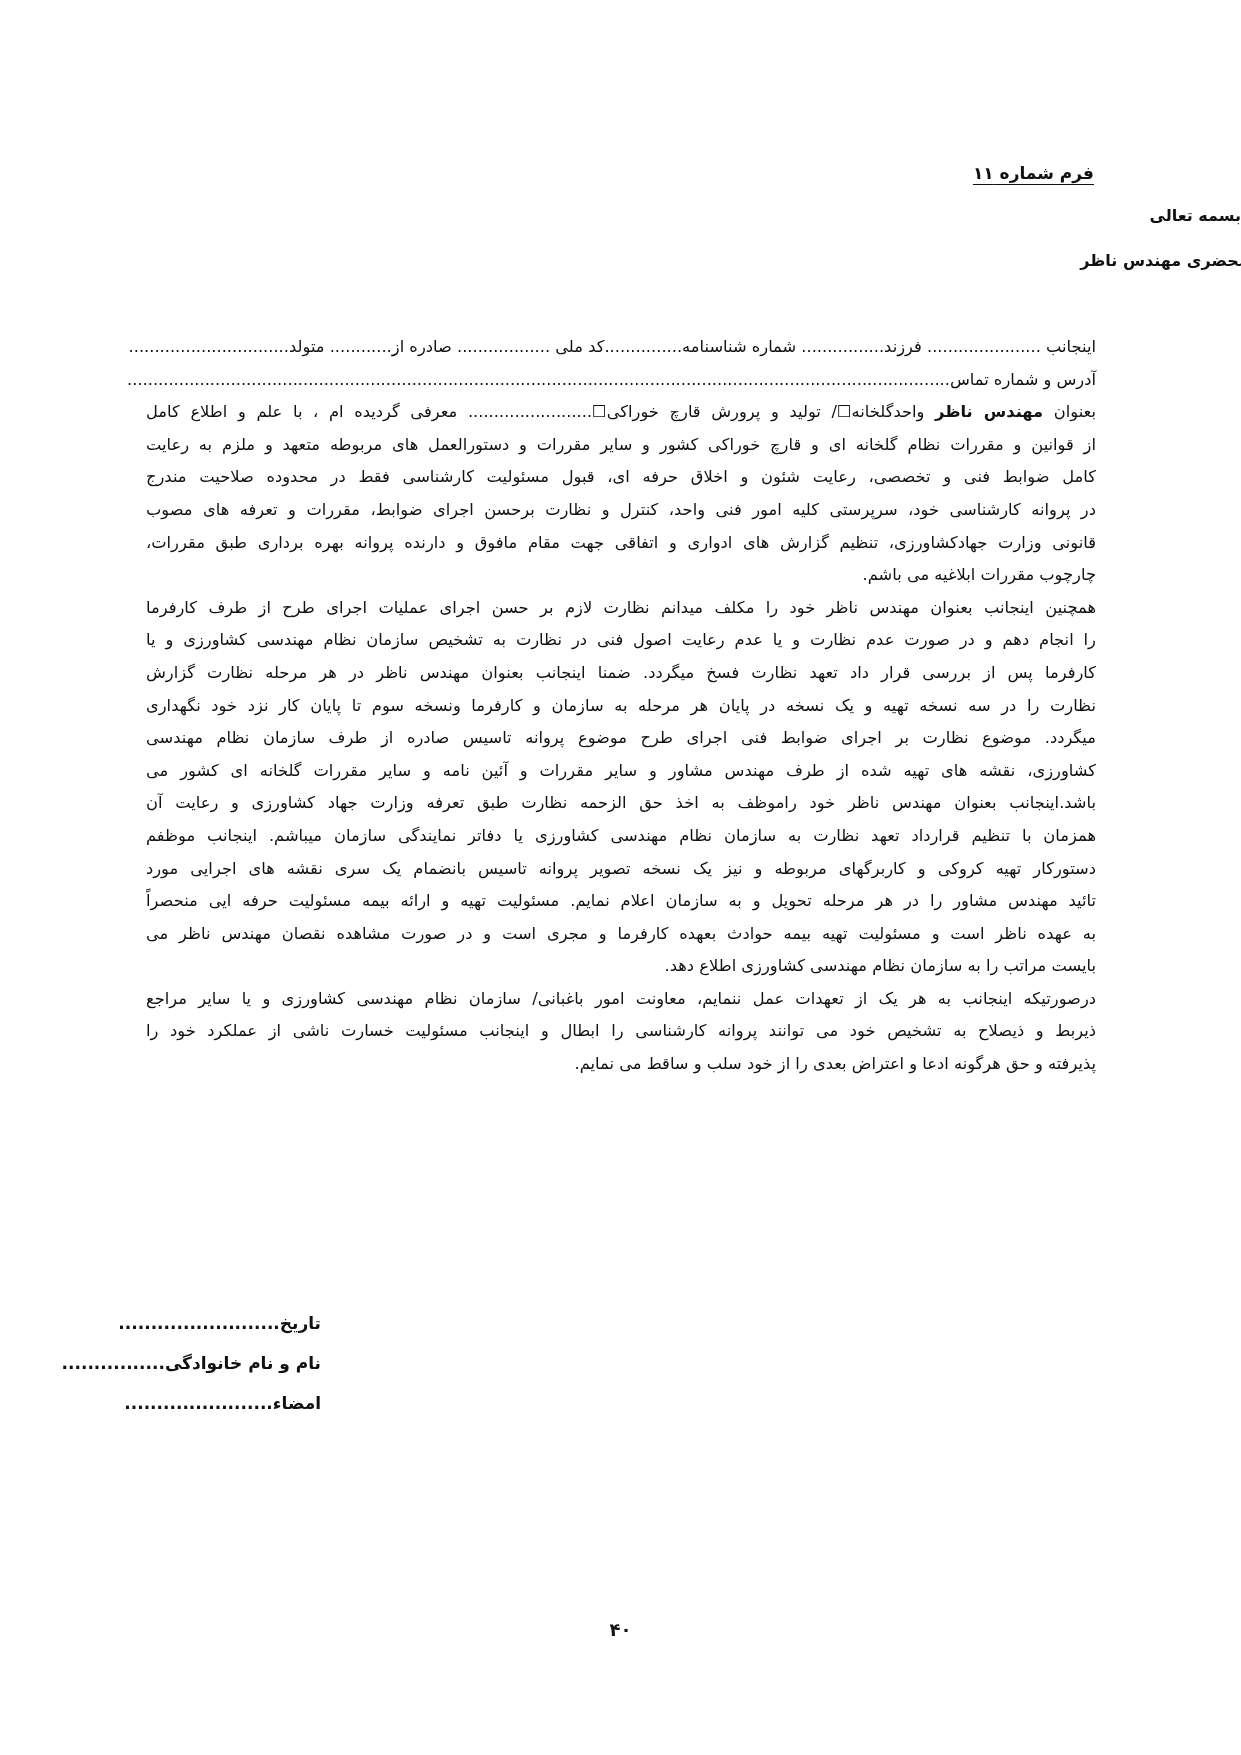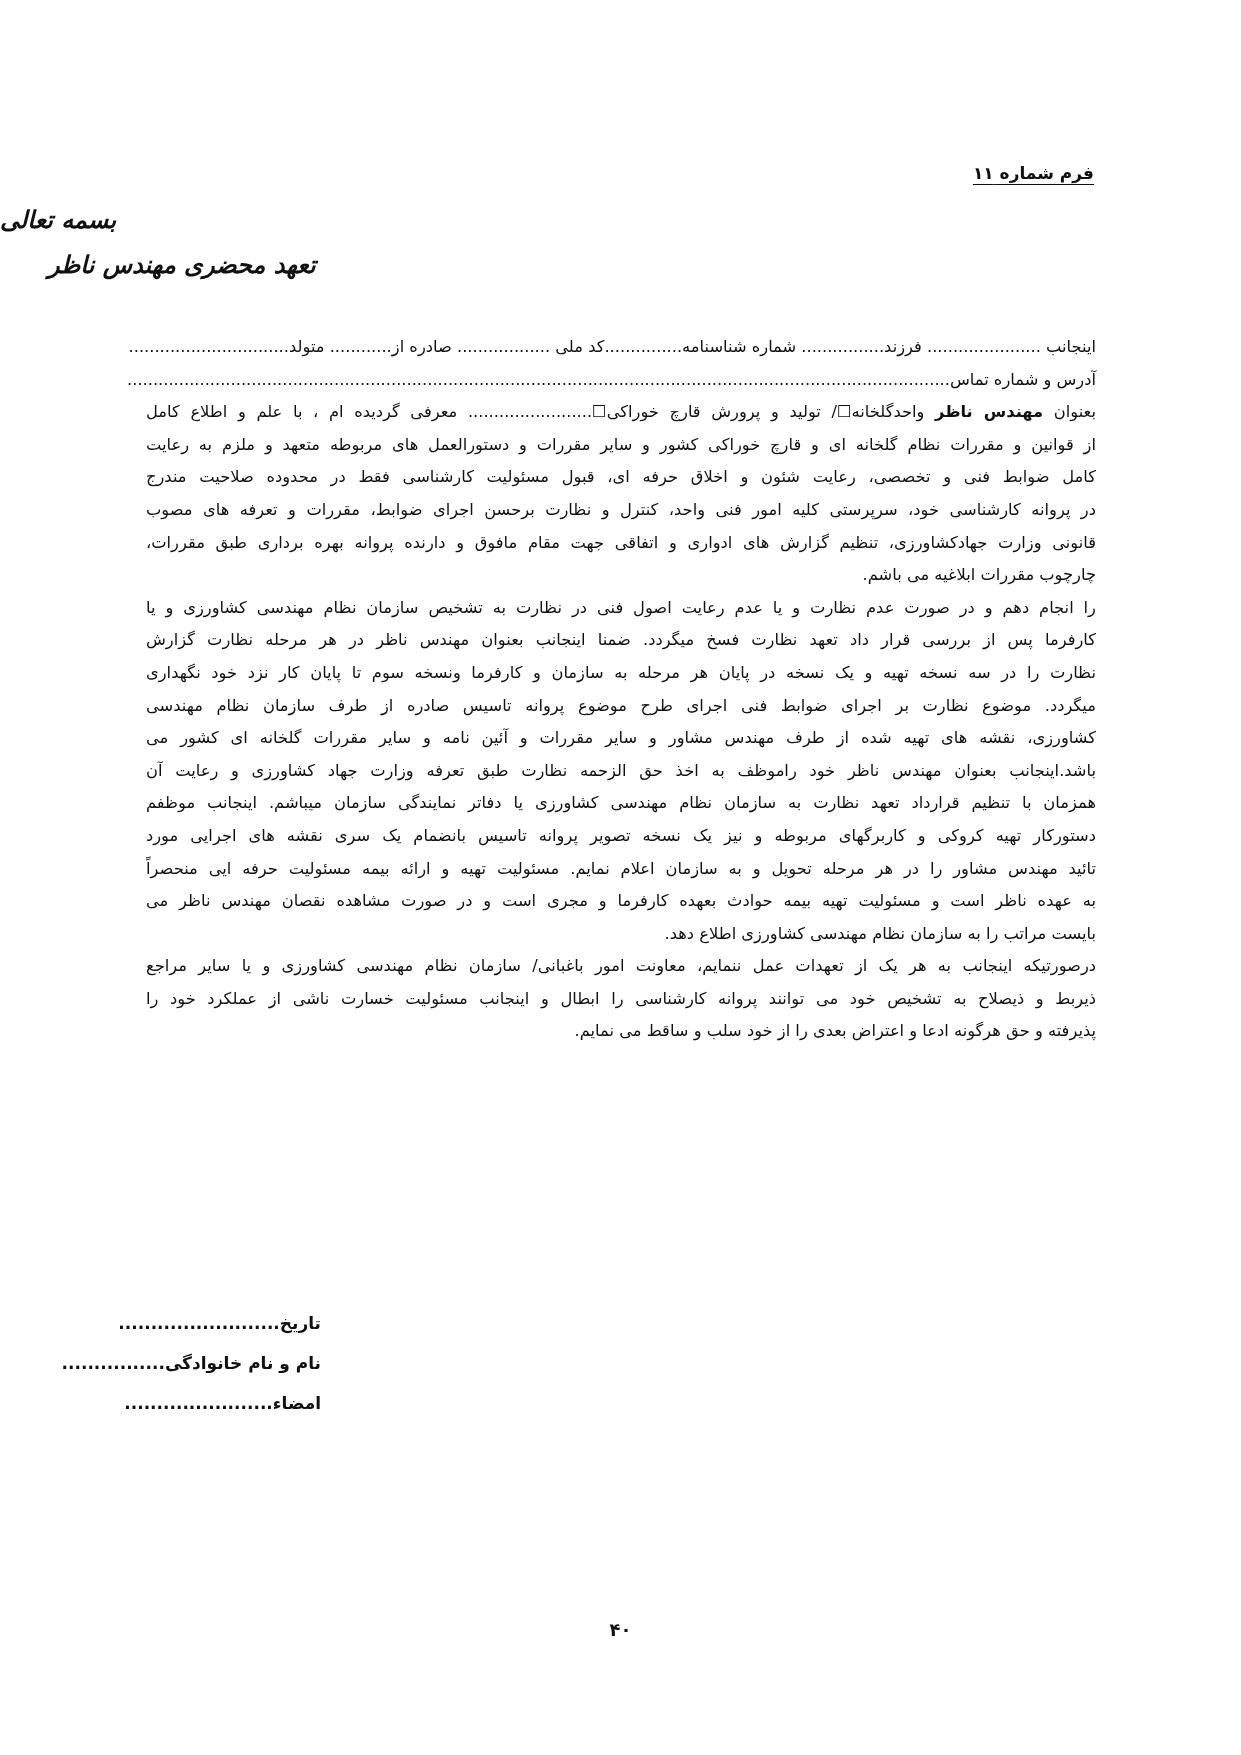--- a/index.html
+++ b/index.html
@@ -1,19 +1,19 @@
 <!DOCTYPE html>
 <html><head>
 <meta charset="utf-8">
 <style>
   html, body { margin: 0; padding: 0; background: #ffffff; }
   body { width: 1241px; height: 1755px; position: relative; overflow: hidden; font-family: "DejaVu Sans", sans-serif; color: #111; }
   .page { position: absolute; left: 0; top: 13px; width: 1241px; height: 1755px; direction: rtl; }
   .form-number { position: absolute; top: 150px; right: 147px; font-weight: bold; font-size: 17px; text-decoration: underline; text-underline-offset: 5px; }
-  .heading { position: absolute; left: 0; width: 1241px; text-align: left; font-weight: bold; font-size: 24px; font-style: italic; }
+  .heading { position: absolute; left: 0; width: 1241px; text-align: right; font-weight: bold; font-size: 16px; }
   .h1 { top: 193px; }
   .h2 { top: 238px; padding-left: 48px; }
   .body-text { position: absolute; top: 318px; right: 145px; width: 950px; font-size: 16.3px; line-height: 32.6px; text-align: justify; text-align-last: right; }
   .line { display: block; white-space: nowrap; text-align: justify; text-align-last: justify; }
   .line.last { text-align-last: right; }
   .b { font-weight: bold; }
   .sig { position: absolute; right: 920px; top: 1290px; font-size: 17px; font-weight: bold; line-height: 40px; white-space: nowrap; }
   .sig div { display: block; }
   .page-number { position: absolute; top: 1606px; left: 0; width: 1241px; text-align: center; font-weight: bold; font-size: 18px; }
 </style>
@@ -31,20 +31,21 @@
     <span class="line">اینجانب ...................... فرزند................ شماره شناسنامه...............کد ملی .................. صادره از............ متولد...............................</span>
     <span class="line last">آدرس و شماره تماس...............................................................................................................................................................</span>
     <span class="line"><span>بعنوان </span><span class="b">مهندس ناظر</span><span> واحدگلخانه☐/ تولید و پرورش قارچ خوراکی☐........................ معرفی گردیده ام ، با علم و اطلاع کامل</span></span>
 
     <span class="line">از قوانین و مقررات نظام گلخانه ای و قارچ خوراکی کشور و سایر مقررات و دستورالعمل های مربوطه متعهد و ملزم به رعایت</span>
     <span class="line">کامل ضوابط فنی و تخصصی، رعایت شئون و اخلاق حرفه ای، قبول مسئولیت کارشناسی فقط در محدوده صلاحیت مندرج</span>
     <span class="line">در پروانه کارشناسی خود، سرپرستی کلیه امور فنی واحد، کنترل و نظارت برحسن اجرای ضوابط، مقررات و تعرفه های مصوب</span>
     <span class="line">قانونی وزارت جهادکشاورزی، تنظیم گزارش های ادواری و اتفاقی جهت مقام مافوق و دارنده پروانه بهره برداری طبق مقررات،</span>
     <span class="line last">چارچوب مقررات ابلاغیه می باشم.</span>
 
+    <span class="line">همچنین اینجانب بعنوان مهندس ناظر خود را مکلف میدانم نظارت لازم بر حسن اجرای عملیات اجرای طرح از طرف کارفرما</span>
     <span class="line">را انجام دهم و در صورت عدم نظارت و یا عدم رعایت اصول فنی در نظارت به تشخیص سازمان نظام مهندسی کشاورزی و یا</span>
     <span class="line">کارفرما پس از بررسی قرار داد تعهد نظارت فسخ میگردد. ضمنا اینجانب بعنوان مهندس ناظر در هر مرحله نظارت گزارش</span>
     <span class="line">نظارت را در سه نسخه تهیه و یک نسخه در پایان هر مرحله به سازمان و کارفرما ونسخه سوم تا پایان کار نزد خود نگهداری</span>
     <span class="line">میگردد. موضوع  نظارت بر اجرای ضوابط  فنی اجرای طرح موضوع پروانه تاسیس صادره از طرف سازمان نظام مهندسی</span>
     <span class="line">کشاورزی، نقشه های تهیه شده از طرف مهندس مشاور و سایر مقررات و آئین نامه و سایر مقررات گلخانه ای کشور می</span>
     <span class="line">باشد.اینجانب بعنوان مهندس ناظر خود راموظف به اخذ حق الزحمه نظارت طبق تعرفه وزارت جهاد کشاورزی و رعایت آن</span>
     <span class="line">همزمان با تنظیم قرارداد تعهد نظارت به سازمان نظام مهندسی کشاورزی یا دفاتر نمایندگی سازمان میباشم. اینجانب موظفم</span>
     <span class="line">دستورکار تهیه کروکی و کاربرگهای مربوطه و نیز یک نسخه تصویر پروانه تاسیس بانضمام یک سری نقشه های اجرایی مورد</span>
     <span class="line">تائید مهندس مشاور را در هر مرحله تحویل و به سازمان اعلام نمایم. مسئولیت تهیه و ارائه بیمه مسئولیت حرفه ایی منحصراً</span>
     <span class="line">به عهده ناظر است و مسئولیت تهیه بیمه حوادث بعهده کارفرما و مجری است و در صورت مشاهده نقصان مهندس ناظر می</span>

